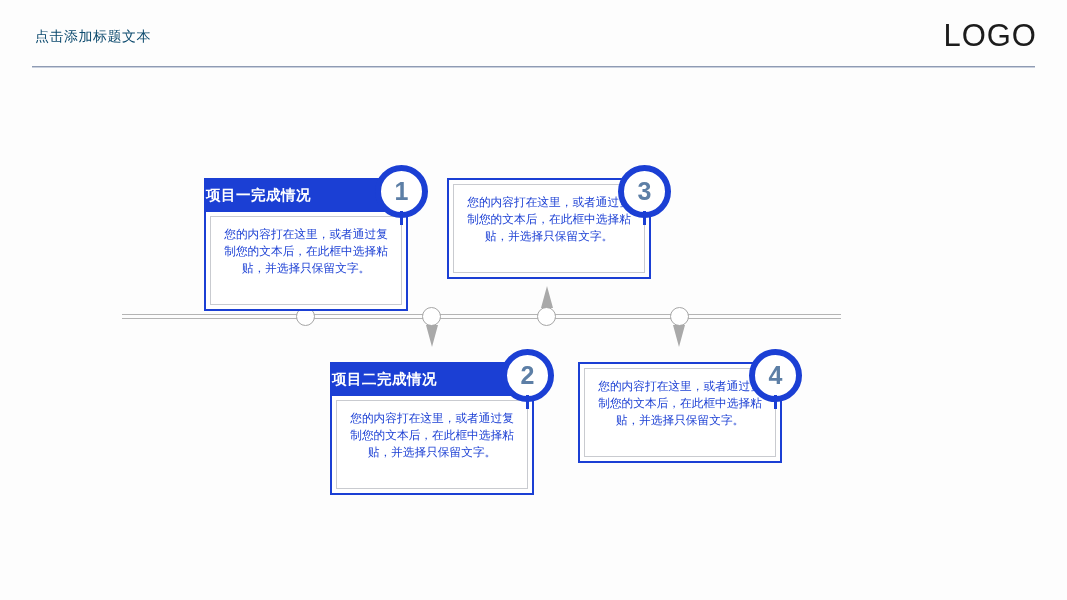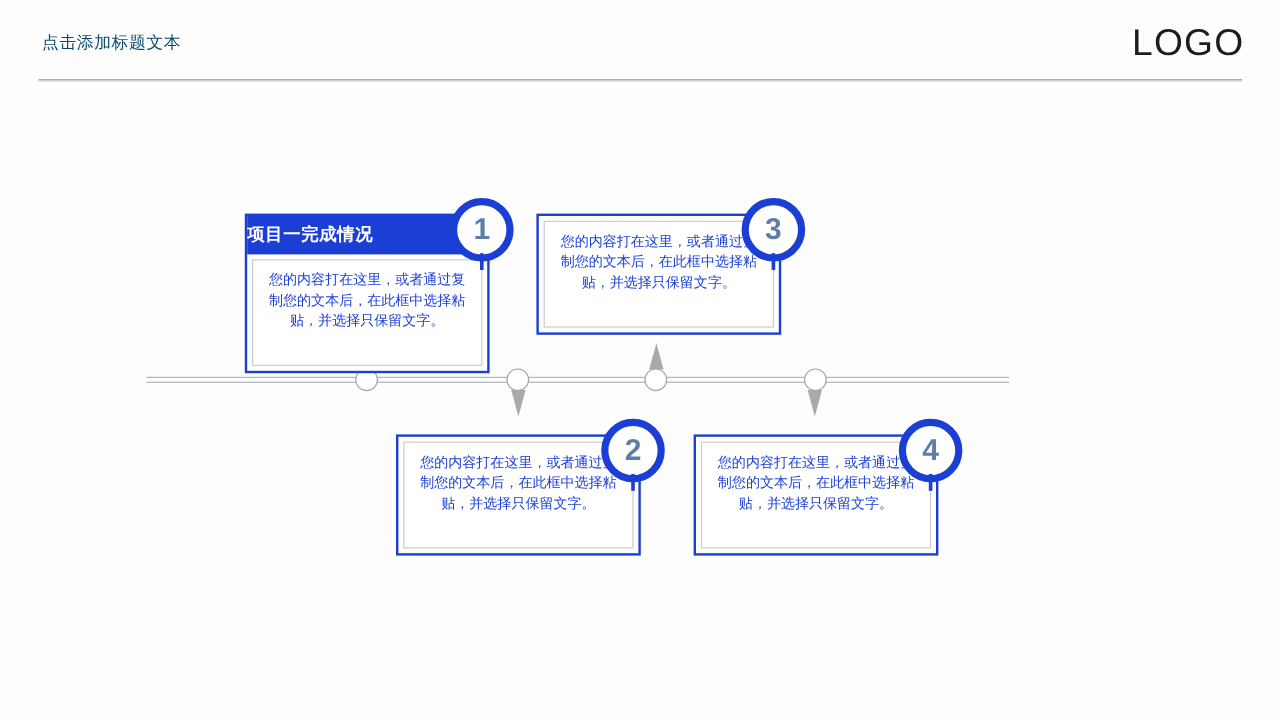--- a/index.html
+++ b/index.html
@@ -158,20 +158,21 @@
 
   <div class="card" id="card-3">
     <div class="badge">3</div>
     <div class="card-body">
       <p>您的内容打在这里，或者通过复制您的文本后，在此框中选择粘贴，并选择只保留文字。</p>
     </div>
   </div>
 
   <div class="card" id="card-2">
     <div class="badge">2</div>
+    <div class="card-head">项目二完成情况</div>
     <div class="card-body">
       <p>您的内容打在这里，或者通过复制您的文本后，在此框中选择粘贴，并选择只保留文字。</p>
     </div>
   </div>
 
   <div class="card" id="card-4">
     <div class="badge">4</div>
     <div class="card-body">
       <p>您的内容打在这里，或者通过复制您的文本后，在此框中选择粘贴，并选择只保留文字。</p>
     </div>

